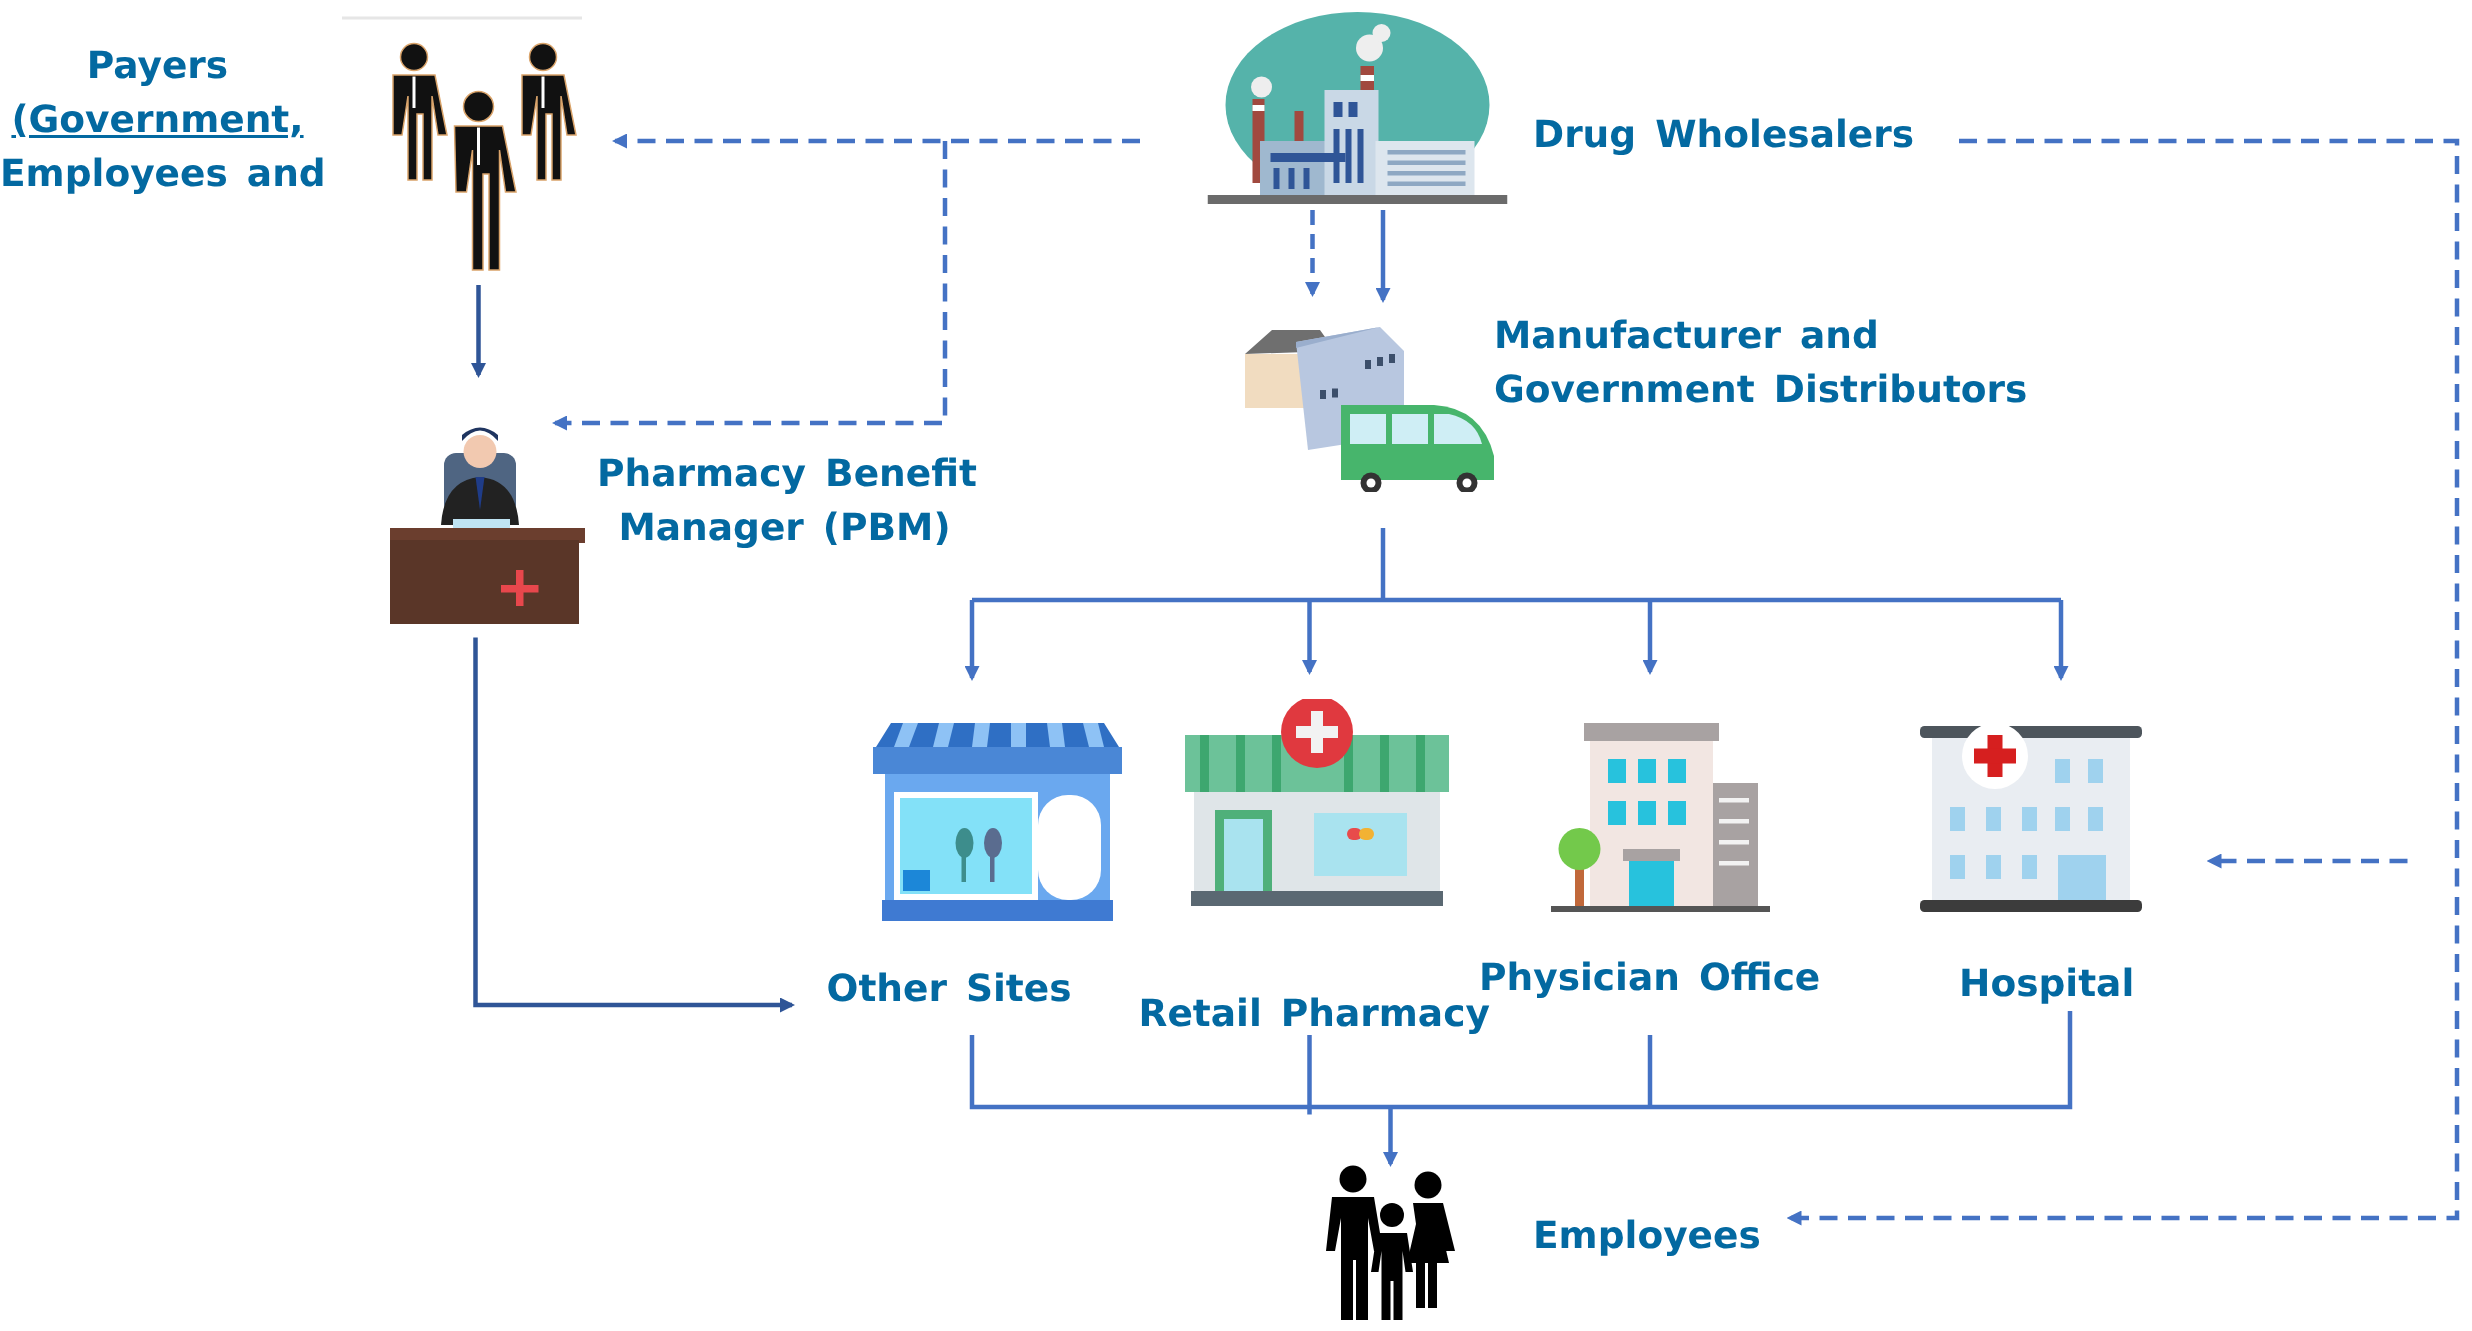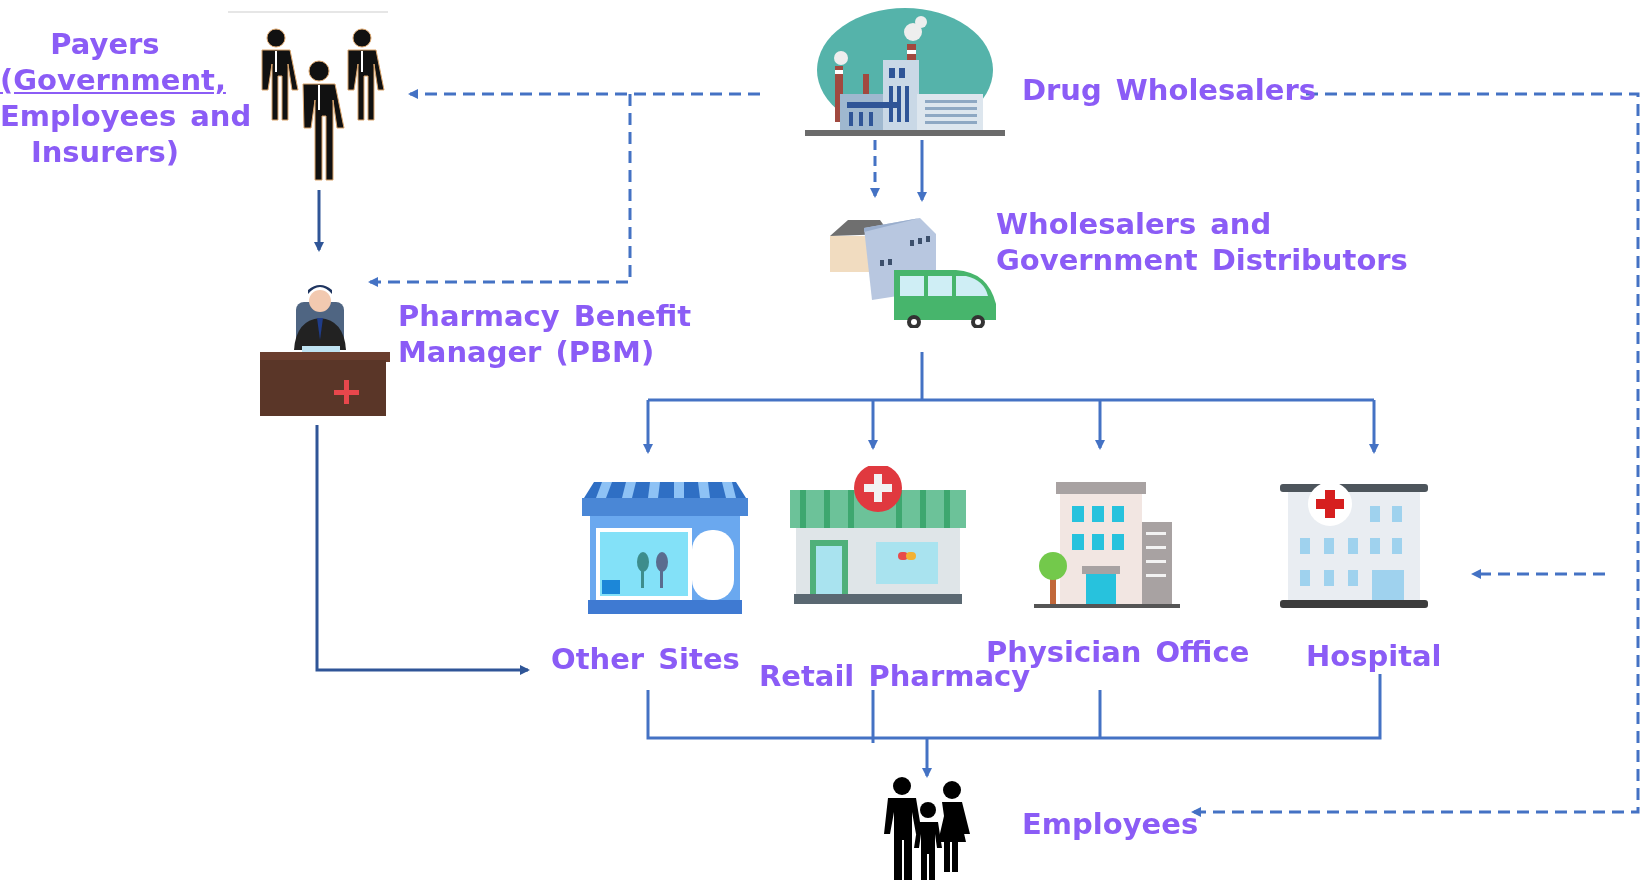--- a/index.html
+++ b/index.html
@@ -1,17 +1,17 @@
 <!DOCTYPE html>
 <html><head>
 <meta charset="utf-8">
 <style>
   html,body{margin:0;padding:0;background:#ffffff;}
   body{width:1648px;height:887px;position:relative;overflow:hidden;font-family:"DejaVu Sans","Liberation Sans",sans-serif;}
-  .lbl{position:absolute;font-weight:bold;color:#8b5cf6;font-size:29px;line-height:36px;white-space:nowrap;word-spacing:4px;}
+  .lbl{position:absolute;font-weight:bold;color:#0369a1;font-size:25px;line-height:36px;white-space:nowrap;word-spacing:4px;}
   .ctr{text-align:center;}
   .icon{position:absolute;}
   svg.flow{position:absolute;left:0;top:0;}
 </style>
 </head>
 <body>
 
 <svg class="flow" width="1648" height="887">
   <defs>
     <marker id="ah" markerWidth="10" markerHeight="10" refX="8" refY="5" orient="auto" markerUnits="userSpaceOnUse">
@@ -49,21 +49,20 @@
     <path d="M319,190 L319,250" marker-end="url(#ahd)"></path>
     <path d="M317,425 L317,670 L528,670" marker-end="url(#ahd)"></path>
   </g>
   <line x1="228" y1="12" x2="388" y2="12" stroke="#e6e6e6" stroke-width="2"></line>
 </svg>
 
 <div class="lbl ctr" style="left:0;top:26px;width:210px;">
   <div>Payers</div>
   <div style="font-weight:bold;text-decoration:underline;">(Government,</div>
   <div>Employees and</div>
-  <div>Insurers)</div>
 </div>
 <svg class="icon" style="left:250px;top:26px;" width="140" height="155" viewBox="0 0 140 155">
   <g fill="#111" stroke="#d9a36a" stroke-width="1">
     <circle cx="26" cy="12" r="9"></circle>
       <path d="M12,24 h28 l8,40 h-6 l-4,-26 v56 h-6 v-44 h-4 v44 h-6 v-56 l-4,26 h-6 z"></path>
     <circle cx="112" cy="12" r="9"></circle>
       <path d="M98,24 h28 l8,40 h-6 l-4,-26 v56 h-6 v-44 h-4 v44 h-6 v-56 l-4,26 h-6 z"></path>
     <circle cx="69" cy="45" r="10"></circle>
       <path d="M53,58 h32 l9,44 h-7 l-4,-28 v80 h-7 v-64 h-4 v64 h-7 v-80 l-4,28 h-7 z"></path>
   </g>
@@ -142,21 +141,21 @@
       <rect x="74" y="64" width="24" height="20"></rect>
       <rect x="102" y="64" width="24" height="20"></rect>
       <path d="M130,64 h10 q18,4 22,20 h-32z"></path>
     </g>
   <circle cx="88" cy="110" r="7" fill="#333"></circle>
     <circle cx="88" cy="110" r="3" fill="#fff"></circle>
   <circle cx="152" cy="110" r="7" fill="#333"></circle>
     <circle cx="152" cy="110" r="3" fill="#fff"></circle>
 </svg>
 <div class="lbl" style="left:996px;top:206px;">
-  <div>Wholesalers and</div>
+  <div>Manufacturer and</div>
   <div>Government Distributors</div>
 </div>
 
 <svg class="icon" style="left:580px;top:482px;" width="170" height="136" viewBox="0 0 170 136">
   <path d="M4,16 l10,-16 h142 l10,16z" fill="#2f6fc4"></path>
   <g fill="#8ec2f5">
       <path d="M22,0 h10 l-6,16 h-10z"></path>
       <path d="M46,0 h10 l-4,16 h-10z"></path>
       <path d="M70,0 h10 l-2,16 h-10z"></path>
       <path d="M94,0 h10 v16 h-10z"></path>

